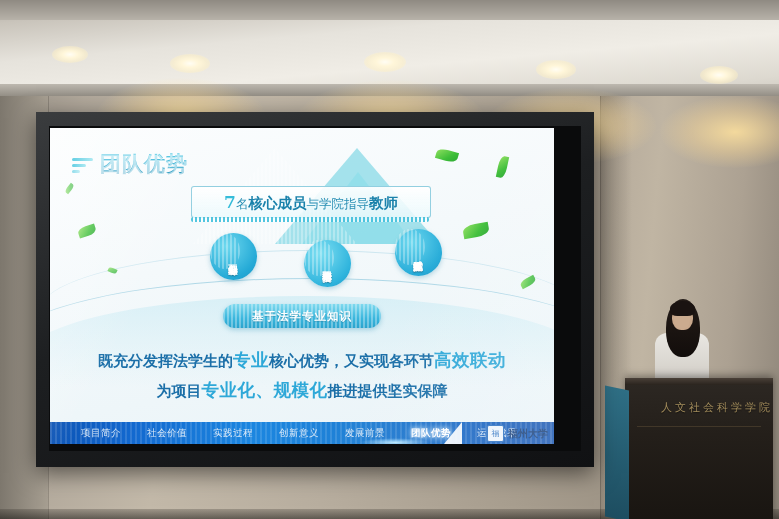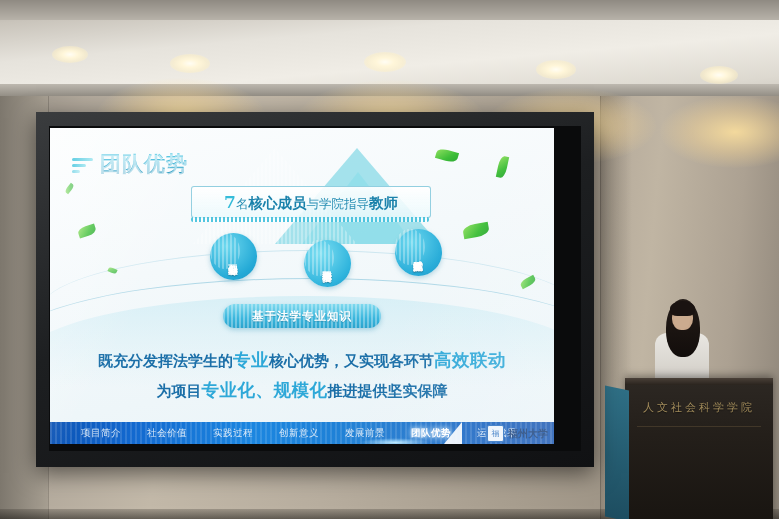--- a/index.html
+++ b/index.html
@@ -170,21 +170,21 @@
   .p-face{position:absolute;left:21px;top:12px;width:16px;height:20px;border-radius:46%;
     background:#cbab8f;}
 
   .podium{position:absolute;left:625px;top:378px;width:148px;height:141px;
     background:linear-gradient(180deg,#2d2823 0%,#241f1a 40%,#191511 100%);
     box-shadow:0 -2px 8px rgba(0,0,0,.4);}
   .podium-top{position:absolute;left:0;top:0;width:148px;height:7px;
     background:linear-gradient(180deg,#4a4038,#2a241e);}
   .podium-side{position:absolute;left:-20px;top:10px;width:24px;height:131px;
     background:linear-gradient(180deg,#2f6f85,#1d4d60);transform:skewY(12deg);}
-  .podium-txt{position:absolute;left:0;top:22px;width:148px;text-align:center;
+  .podium-txt{position:absolute;left:0;top:22px;width:148px;text-align:right;
     font-family:"DejaVu Sans","Liberation Sans",sans-serif;font-size:11px;letter-spacing:3px;
     color:#b39a63;opacity:.88;text-shadow:0 1px 1px rgba(0,0,0,.6);}
   .podium-rule{position:absolute;left:12px;top:48px;width:124px;height:1px;background:rgba(150,125,80,.25);}
 
   
   .emblem{position:absolute;left:648px;top:440px;width:96px;height:96px;border-radius:50%;
     border:3px solid #9e2429;background:radial-gradient(circle at 42% 34%,#ffffff,#f3efe9);
     overflow:hidden;}
   .emblem-ring{position:absolute;left:6px;top:6px;width:80px;height:80px;border-radius:50%;
     border:1.5px solid #9e2429;}

